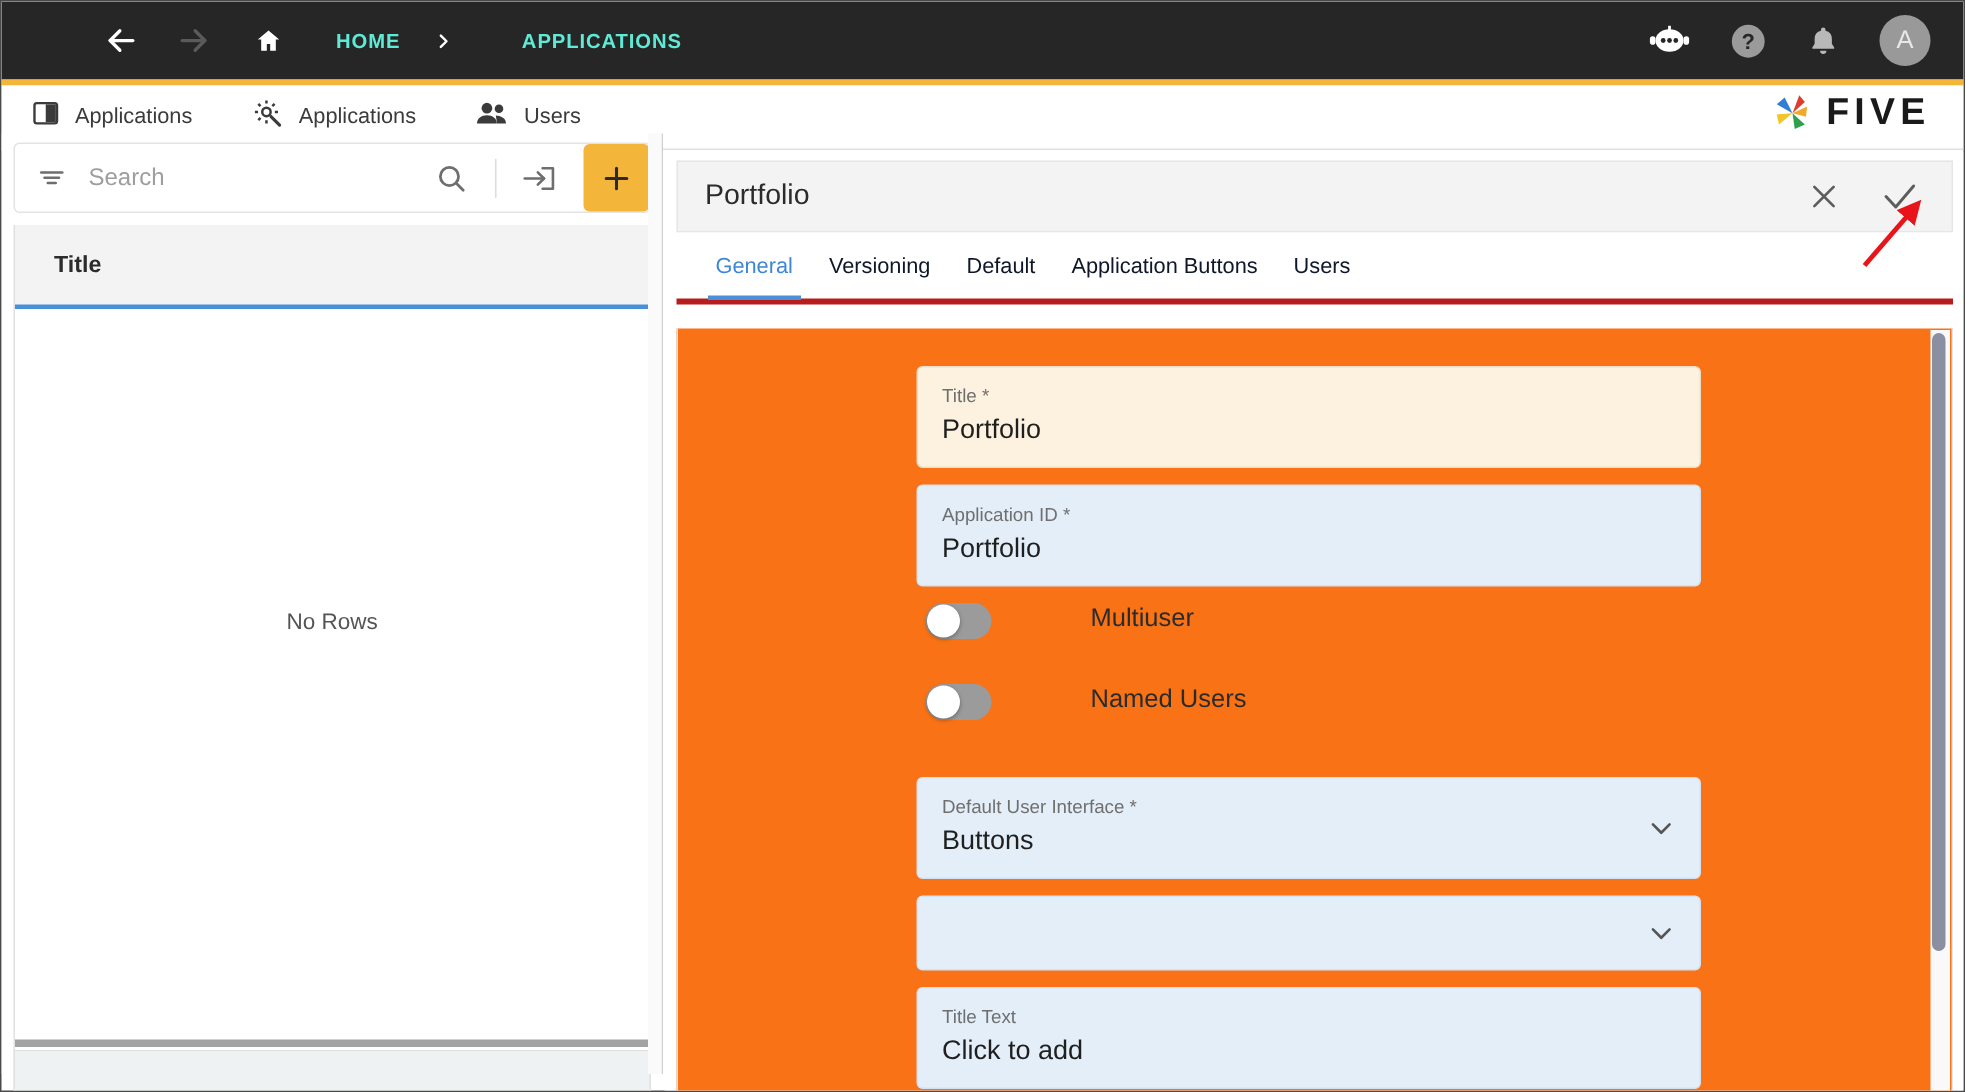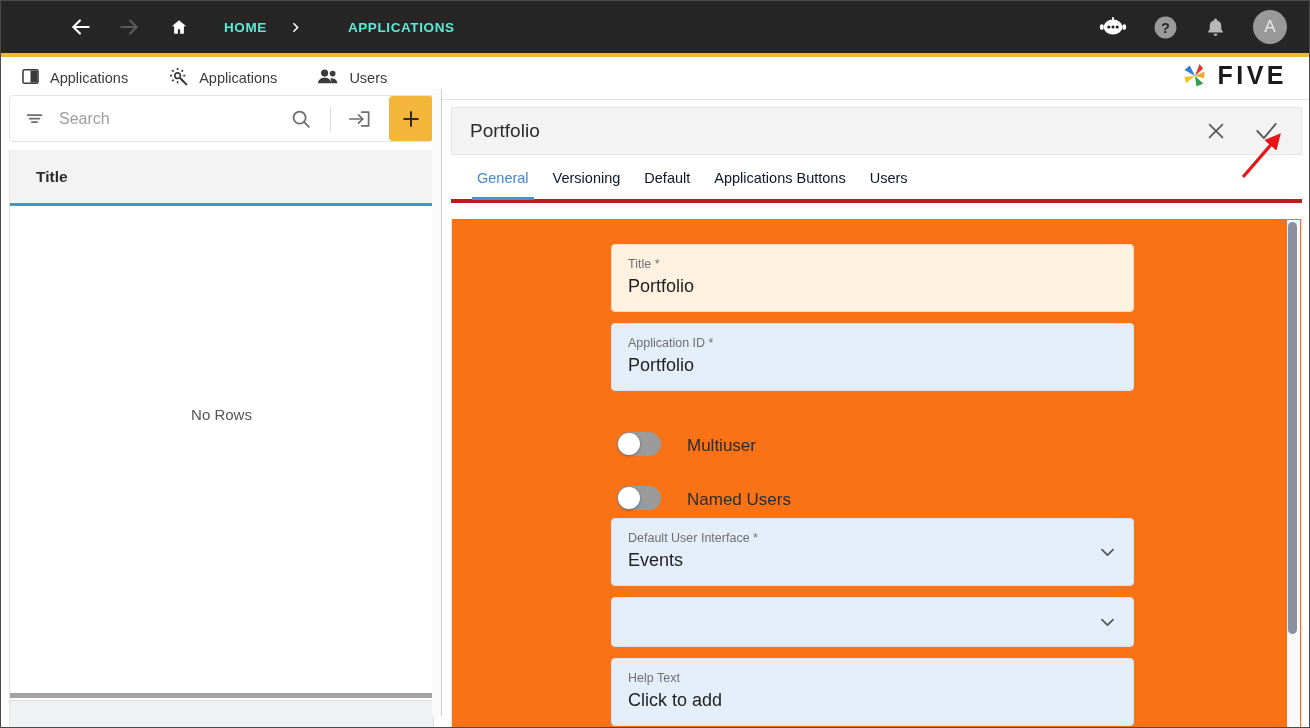--- a/index.html
+++ b/index.html
@@ -197,21 +197,21 @@
   .field-value { font-size: 18px; color: #1f1f1f; line-height: 26px; }
   .field-value.empty { height: 26px; }
   .f-cream { background: #fcf2df; border: 1px solid #eadfc6; }
   .f-blue  { background: #e3eef9; border: 1px solid #d3e2f2; }
   .chev {
     position: absolute; right: 16px; top: 50%;
     transform: translateY(-50%); display: flex;
   }
 
   .toggle-row {
-    display: flex; align-items: flex-end; height: 54px; padding-left: 6px;
+    display: flex; align-items: flex-start; height: 54px; padding-left: 6px; gap: 40px;
   }
   .toggle {
     width: 44px; height: 24px; border-radius: 12px;
     background: #9b9b9b; position: relative; cursor: pointer; flex: none;
   }
   .toggle .knob {
     position: absolute; left: 1px; top: 1px;
     width: 22px; height: 22px; border-radius: 50%;
     background: #fff; box-shadow: 0 1px 3px rgba(0,0,0,.35);
   }
@@ -422,21 +422,21 @@
       <div class="rp-tab active">
         <span>General</span>
       </div>
       <div class="rp-tab">
         <span>Versioning</span>
       </div>
       <div class="rp-tab">
         <span>Default</span>
       </div>
       <div class="rp-tab">
-        <span>Applications Buttons</span>
+        <span>Application Buttons</span>
       </div>
       <div class="rp-tab">
         <span>Users</span>
       </div>
     </div>
 
     <div class="rp-content">
       <div class="form">
 
         <div class="field f-cream">
@@ -467,40 +467,40 @@
             <span class="knob"></span>
           </span>
           <span class="toggle-label">Named Users</span>
         </div>
 
         <div class="field f-blue" style="margin-top:8px;">
           <div class="field-label">
             <span>Default User Interface</span>
             <span class="req">*</span>
           </div>
-          <div class="field-value">Events</div>
+          <div class="field-value">Buttons</div>
           <span class="chev">
             <svg width="19" height="19" viewBox="0 0 24 24" fill="none" stroke="#555" stroke-width="2.2" stroke-linecap="round" stroke-linejoin="round">
               <polyline points="5,9 12,16 19,9"></polyline>
             </svg>
           </span>
         </div>
 
         <div class="field f-blue">
           <div class="field-value empty"></div>
           <span class="chev">
             <svg width="19" height="19" viewBox="0 0 24 24" fill="none" stroke="#555" stroke-width="2.2" stroke-linecap="round" stroke-linejoin="round">
               <polyline points="5,9 12,16 19,9"></polyline>
             </svg>
           </span>
         </div>
 
         <div class="field f-blue">
           <div class="field-label">
-            <span>Help Text</span>
+            <span>Title Text</span>
             <span class="req"></span>
           </div>
           <div class="field-value">Click to add</div>
         </div>
 
       </div>
 
       <div class="rp-scroll-track">
         <div class="rp-scroll-thumb"></div>
       </div>

